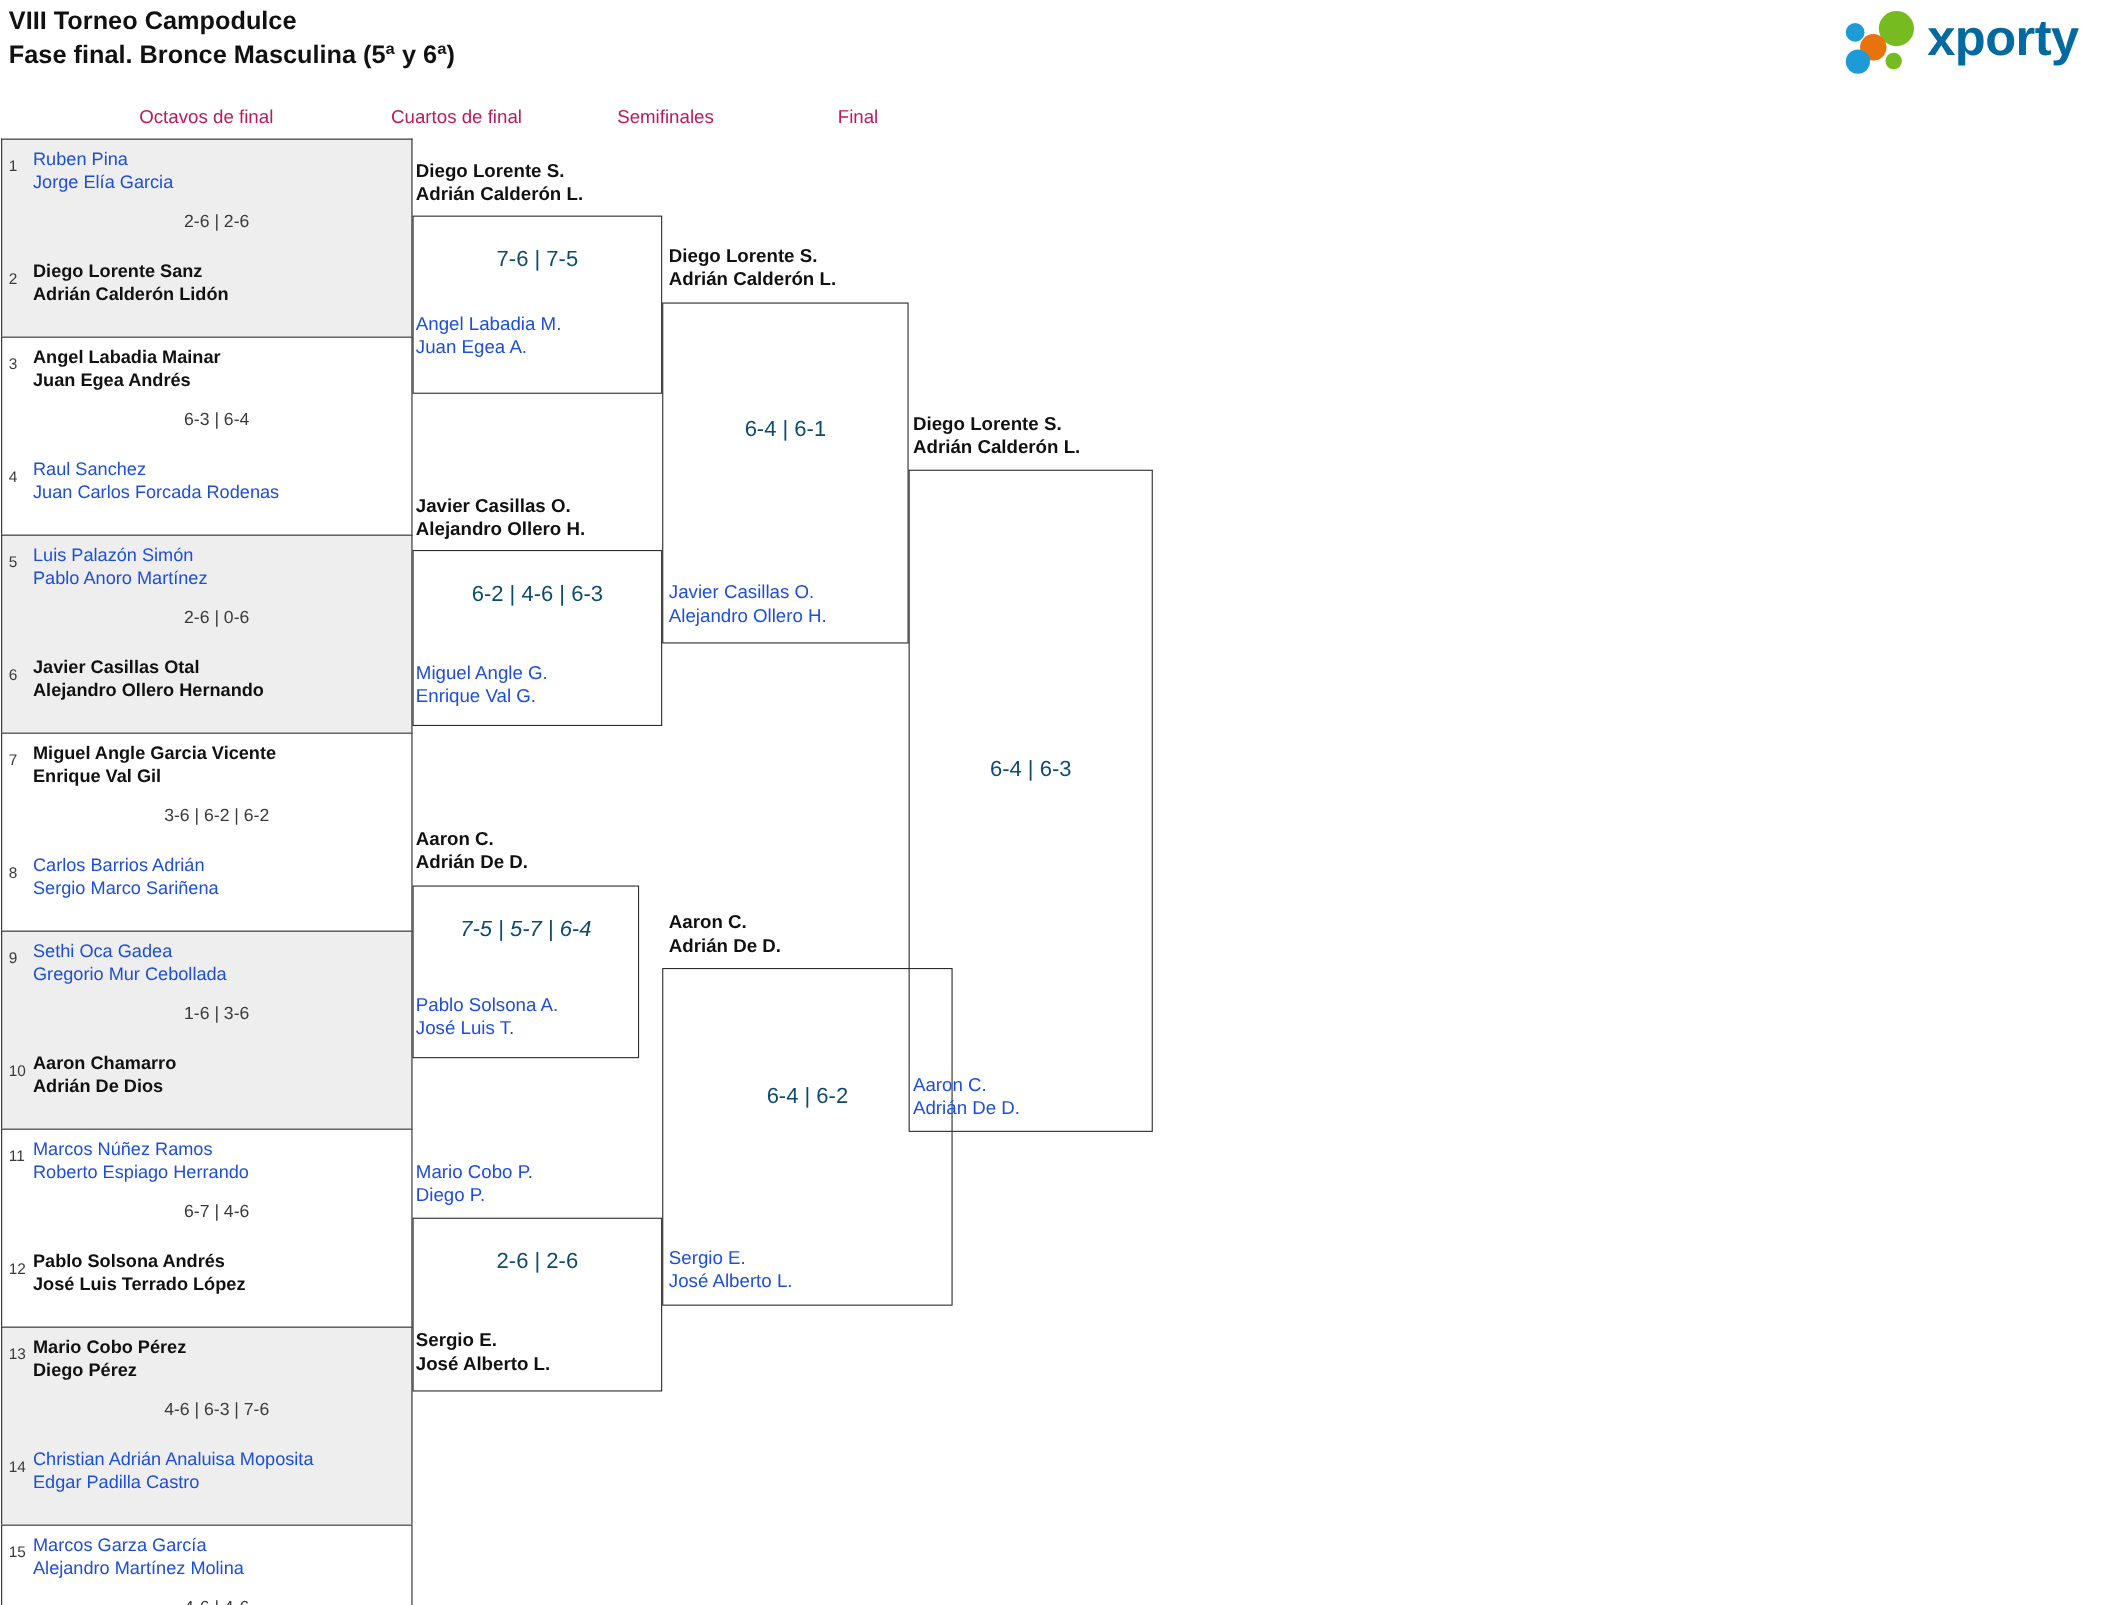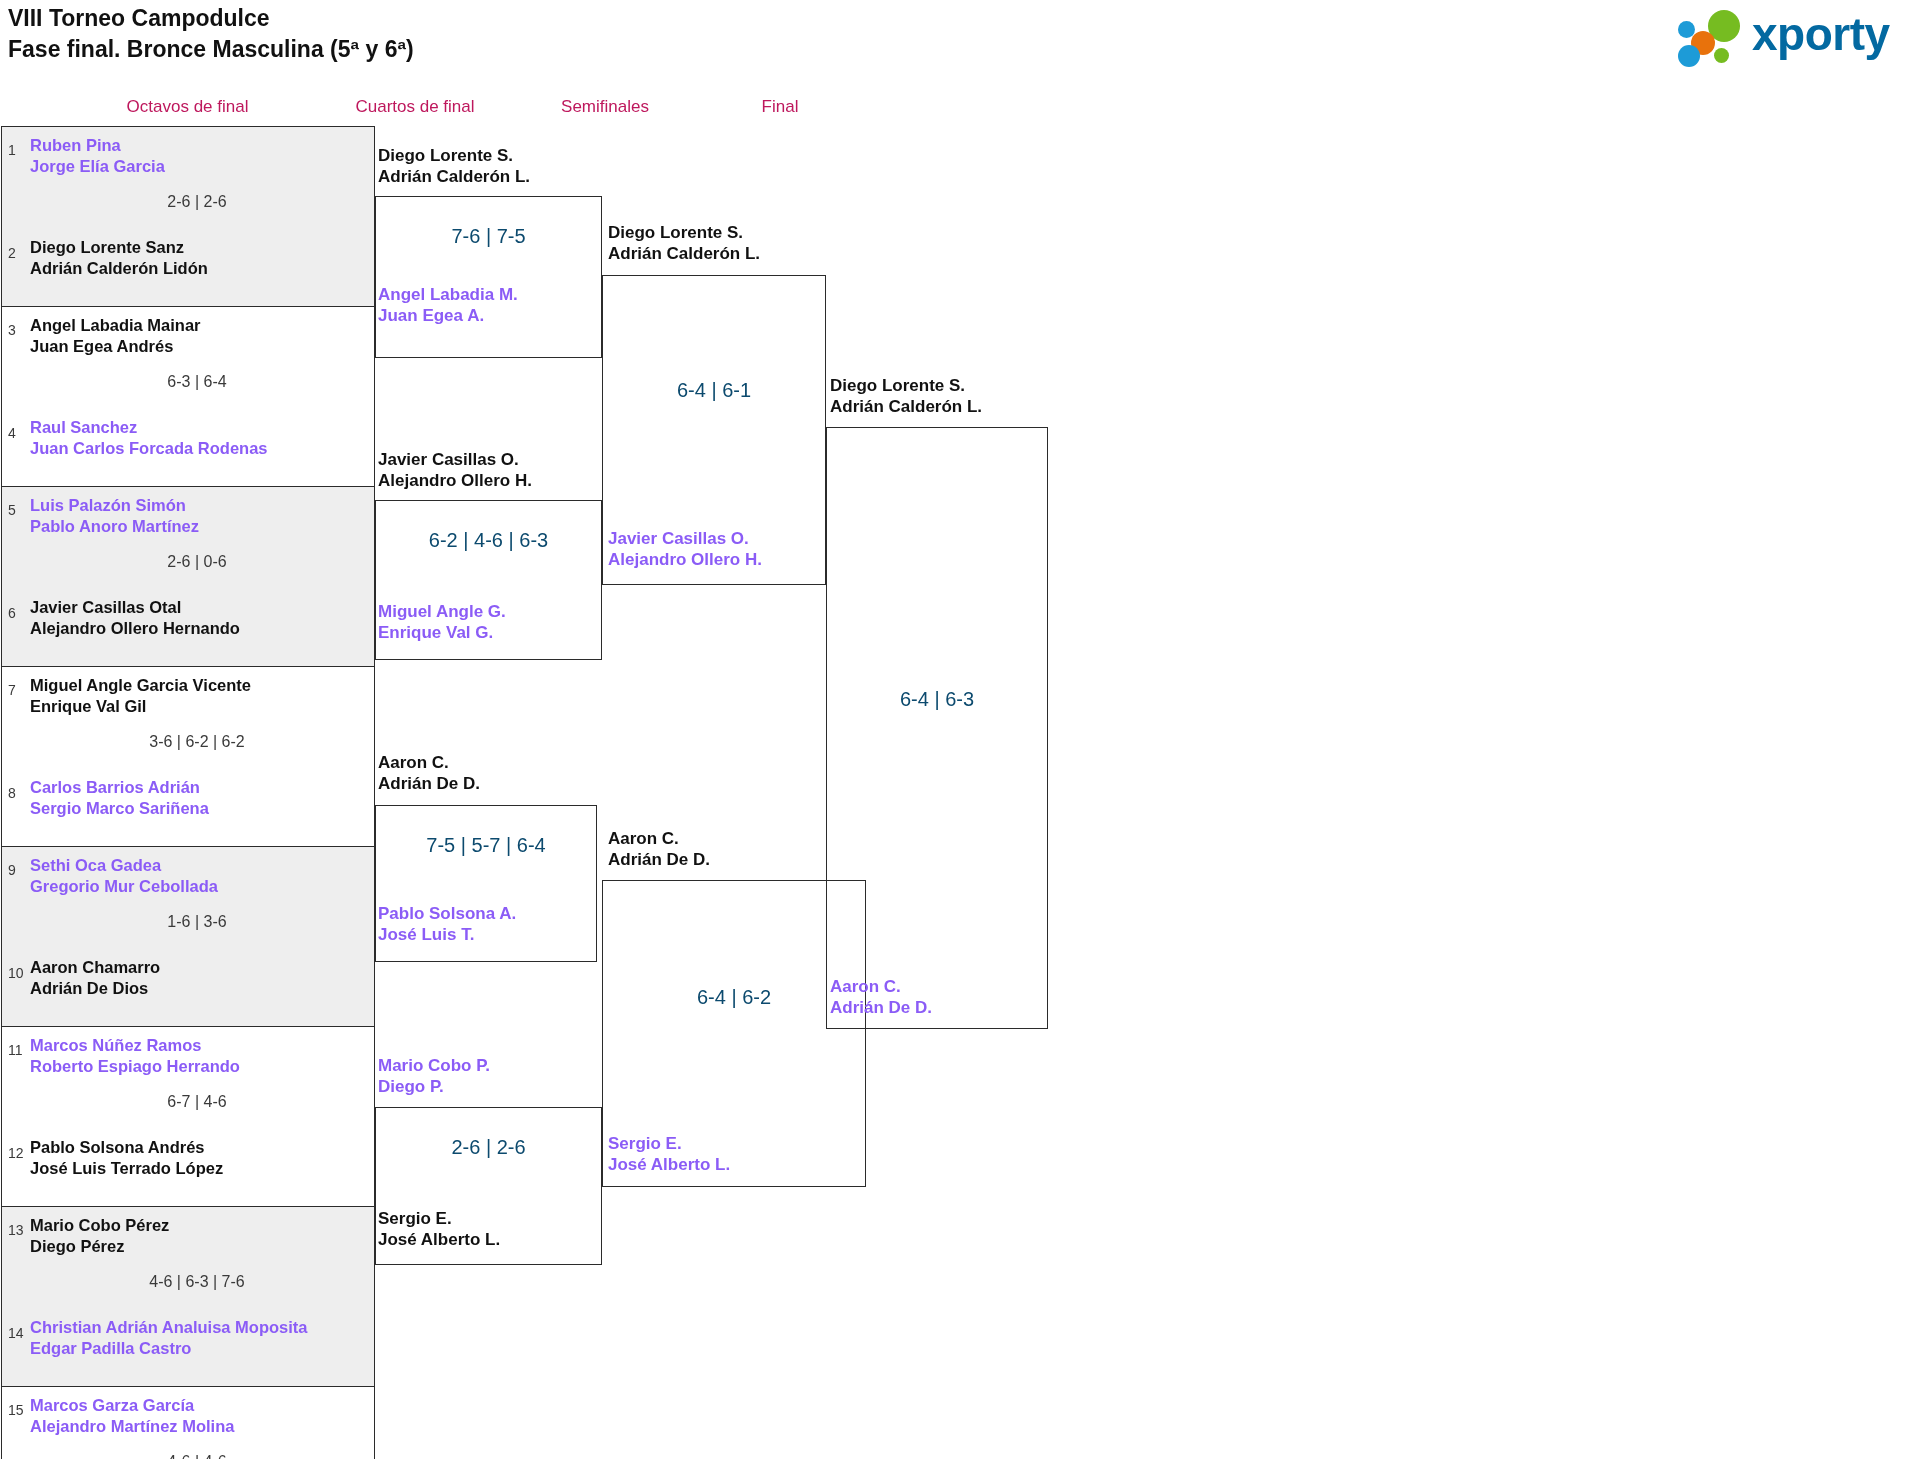--- a/index.html
+++ b/index.html
@@ -103,21 +103,21 @@
     position: absolute;
     left: 28px;
     right: 6px;
     font-size: 16.5px;
     line-height: 1.25;
   }
   .team.top { top: 8px; }
   .team.bot { top: 110px; }
   .team .n { display: block; white-space: nowrap; }
   .winner { font-weight: bold; color: #111111; }
-  .loser  { font-weight: bold; color: #8b5cf6; }
+  .loser  { font-weight: normal; color: #1d4ed8; }
 
   .r16-score {
     position: absolute;
     left: 28px;
     right: 10px;
     top: 66px;
     text-align: center;
     font-size: 16px;
     color: #3a3a3a;
     white-space: nowrap;
@@ -302,21 +302,21 @@
 </div>
 <div class="adv-team loser" style="left:378px; top:601px;">
   <span class="n">Miguel Angle G.</span>
   <span class="n">Enrique Val G.</span>
 </div>
 
 <div class="adv-team winner" style="left:378px; top:752px;">
   <span class="n">Aaron C.</span>
   <span class="n">Adrián De D.</span>
 </div>
-<div class="bracket-box" style="left:375px; top:805px; width:222px; height:157px;">
+<div class="bracket-box" style="left:375px; top:805px; width:206px; height:157px;font-style:italic;">
   <div class="box-score" style="top:28px;">7-5 | 5-7 | 6-4</div>
 </div>
 <div class="adv-team loser" style="left:378px; top:903px;">
   <span class="n">Pablo Solsona A.</span>
   <span class="n">José Luis T.</span>
 </div>
 
 <div class="adv-team loser" style="left:378px; top:1055px;">
   <span class="n">Mario Cobo P.</span>
   <span class="n">Diego P.</span>

